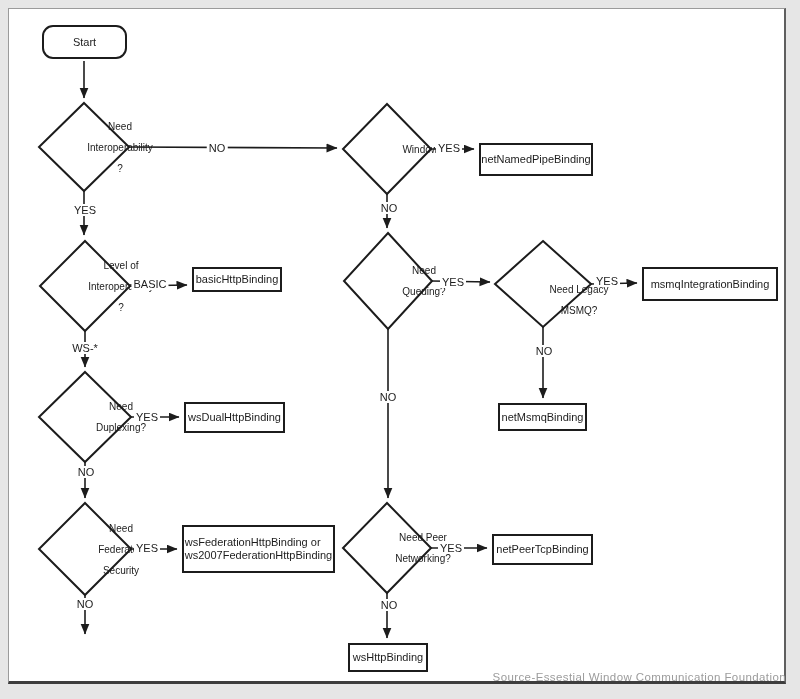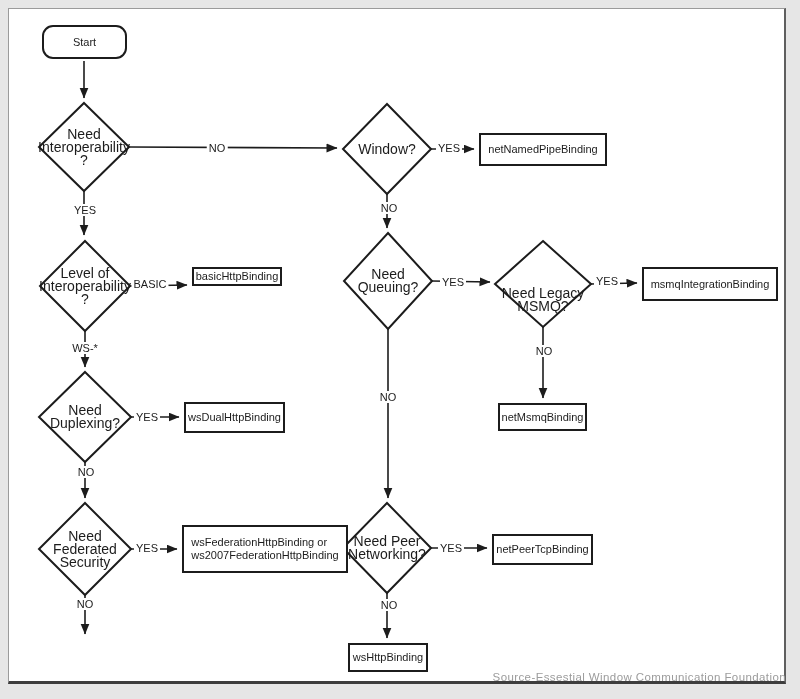--- a/index.html
+++ b/index.html
@@ -16,21 +16,21 @@
   .wires polygon{fill:#ffffff;stroke:#1c1c1c;stroke-width:2;}
   .wires line{stroke:#1c1c1c;stroke-width:1.6;}
   .rbox{
     position:absolute;background:#fff;border:2px solid #1c1c1c;box-sizing:border-box;
     display:flex;align-items:center;justify-content:center;text-align:left;
     font-size:11px;line-height:13px;white-space:pre-line;
   }
   .start{border-radius:11px;}
   .dlabel{
     position:absolute;transform:translate(-50%,-50%);text-align:center;
-    font-size:14px;line-height:13px;white-space:pre-line;
+    font-size:10px;line-height:21px;white-space:pre-line;margin-left:36px;
   }
   .elabel{
     position:absolute;transform:translate(-50%,-50%);background:#fff;
     padding:0 2px;font-size:11px;line-height:12px;
   }
   .source-note{
     position:absolute;right:14px;top:671px;font-size:11.5px;color:#9c9c9c;letter-spacing:.4px;
   }
 </style>
 </head>
@@ -69,26 +69,26 @@
     <line x1="432" y1="281" x2="490" y2="282" marker-end="url(#arrow)"></line>
     <line x1="591" y1="284" x2="637" y2="283" marker-end="url(#arrow)"></line>
     <line x1="543" y1="327" x2="543" y2="398" marker-end="url(#arrow)"></line>
     <line x1="388" y1="329" x2="388" y2="498" marker-end="url(#arrow)"></line>
     <line x1="431" y1="548" x2="487" y2="548" marker-end="url(#arrow)"></line>
     <line x1="387" y1="593" x2="387" y2="638" marker-end="url(#arrow)"></line>
   </svg>
 
   <div class="rbox start" style="left:42px;top:25px;width:85px;height:34px">Start</div>
 
-  <div class="rbox" style="left:192px;top:267px;width:90px;height:19px">basicHttpBinding</div>
-  <div class="rbox" style="left:479px;top:133px;width:128px;height:33px">netNamedPipeBinding</div>
+  <div class="rbox" style="left:192px;top:267px;width:90px;height:25px">basicHttpBinding</div>
+  <div class="rbox" style="left:479px;top:143px;width:114px;height:33px">netNamedPipeBinding</div>
   <div class="rbox" style="left:642px;top:267px;width:136px;height:34px">msmqIntegrationBinding</div>
   <div class="rbox" style="left:498px;top:403px;width:89px;height:28px">netMsmqBinding</div>
   <div class="rbox" style="left:184px;top:402px;width:101px;height:31px">wsDualHttpBinding</div>
-  <div class="rbox" style="left:182px;top:525px;width:166px;height:48px">wsFederationHttpBinding or
+  <div class="rbox" style="left:182px;top:525px;width:153px;height:48px">wsFederationHttpBinding or
 ws2007FederationHttpBinding</div>
   <div class="rbox" style="left:492px;top:534px;width:101px;height:31px">netPeerTcpBinding</div>
   <div class="rbox" style="left:348px;top:643px;width:80px;height:29px">wsHttpBinding</div>
 
   <div class="dlabel" style="left:84px;top:147px">Need
 Interoperability
 ?</div>
   <div class="dlabel" style="left:85px;top:286px">Level of
 Interoperability
 ?</div>

